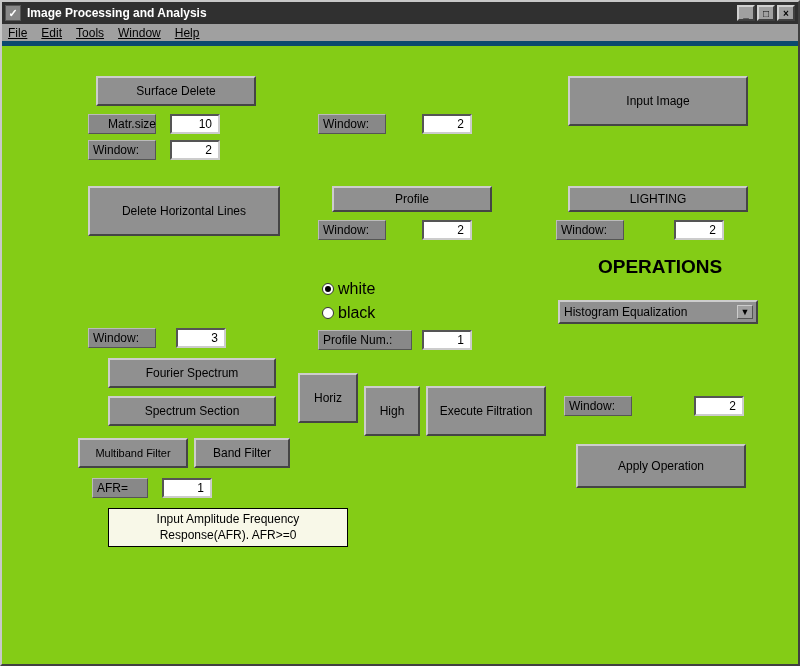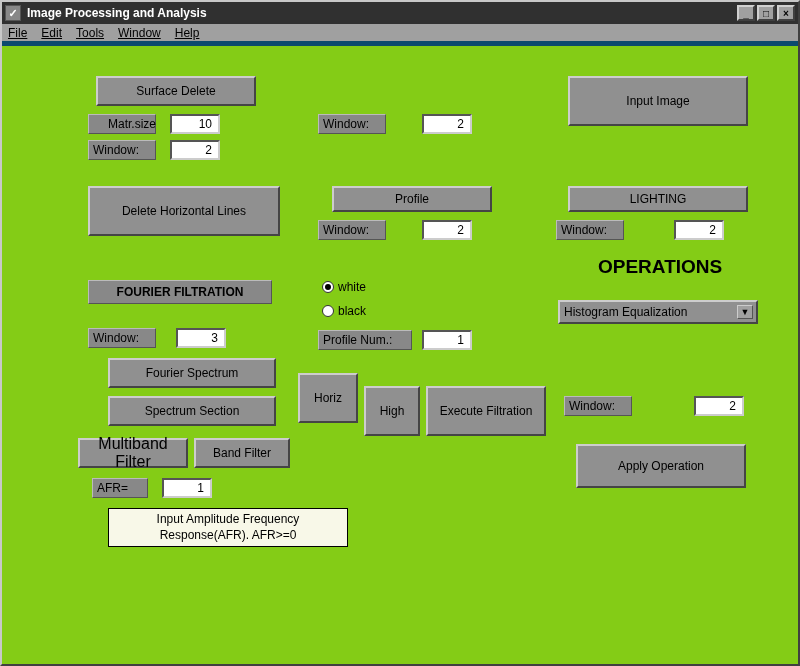--- a/index.html
+++ b/index.html
@@ -113,21 +113,21 @@
     position: absolute;
     color: #000;
     font-size: 19px;
     font-weight: bold;
   }
   .radio {
     position: absolute;
     display: flex;
     align-items: center;
     gap: 4px;
-    font-size: 12px;
+    font-size: 16px;
     color: #000;
   }
   .radio .dot {
     width: 12px; height: 12px;
     border-radius: 50%;
     background: #fff;
     border: 1px solid #333;
     display: flex; align-items: center; justify-content: center;
   }
   .radio .dot.sel::after {
@@ -209,21 +209,20 @@
     <div class="btn3d" style="left:566px; top:140px; width:180px; height:26px;">LIGHTING</div>
 
     <div class="label" style="left:316px; top:174px; width:68px; height:20px;">Window:</div>
     <input class="txtbox" style="left: 420px; top: 174px; width: 50px; height: 20px;" value="2">
 
     <div class="label" style="left:554px; top:174px; width:68px; height:20px;">Window:</div>
     <input class="txtbox" style="left: 672px; top: 174px; width: 50px; height: 20px;" value="2">
 
     <div class="plainlabel" style="left:596px; top:210px;">OPERATIONS</div>
 
-    <div class="label" style="left:86px; top:234px; width:184px; height:24px; font-weight:bold; justify-content:center;">FOURIER FILTRATION</div>
 
     <div class="radio" style="left:320px; top:234px;">
       <span class="dot sel"></span>
       <span>white</span>
     </div>
     <div class="radio" style="left:320px; top:258px;">
       <span class="dot"></span>
       <span>black</span>
     </div>
 
@@ -241,21 +240,21 @@
     <div class="btn3d" style="left:106px; top:312px; width:168px; height:30px;">Fourier Spectrum</div>
     <div class="btn3d" style="left:106px; top:350px; width:168px; height:30px;">Spectrum Section</div>
 
     <div class="btn3d" style="left:296px; top:327px; width:60px; height:50px;">Horiz</div>
     <div class="btn3d" style="left:362px; top:340px; width:56px; height:50px;">High</div>
     <div class="btn3d" style="left:424px; top:340px; width:120px; height:50px;">Execute Filtration</div>
 
     <div class="label" style="left:562px; top:350px; width:68px; height:20px;">Window:</div>
     <input class="txtbox" style="left: 692px; top: 350px; width: 50px; height: 20px;" value="2">
 
-    <div class="btn3d" style="left:76px; top:392px; width:110px; height:30px; font-size:16px;">Multiband Filter</div>
+    <div class="btn3d" style="left:76px; top:392px; width:110px; height:30px; font-size:11px;">Multiband Filter</div>
     <div class="btn3d" style="left:192px; top:392px; width:96px; height:30px;">Band Filter</div>
 
     <div class="btn3d" style="left:574px; top:398px; width:170px; height:44px;">Apply Operation</div>
 
     <div class="label" style="left:90px; top:432px; width:56px; height:20px;">AFR=</div>
     <input class="txtbox" style="left: 160px; top: 432px; width: 50px; height: 20px;" value="1">
 
     <div class="tooltip" style="left:106px; top:462px; width:240px;">
       <span>Input Amplitude Frequency
 Response(AFR). AFR&gt;=0</span>

